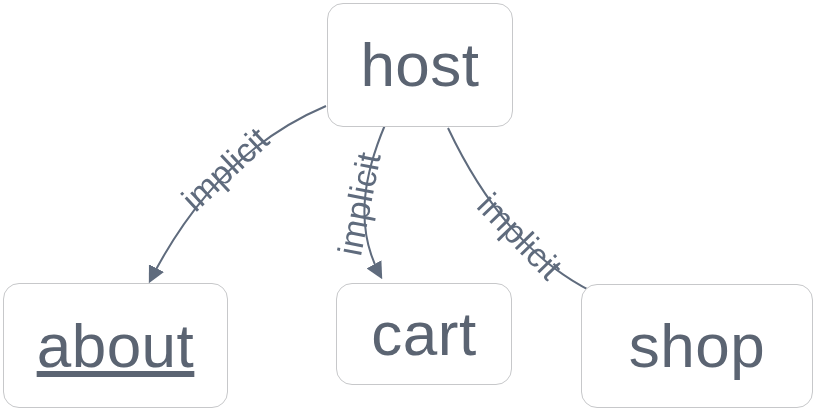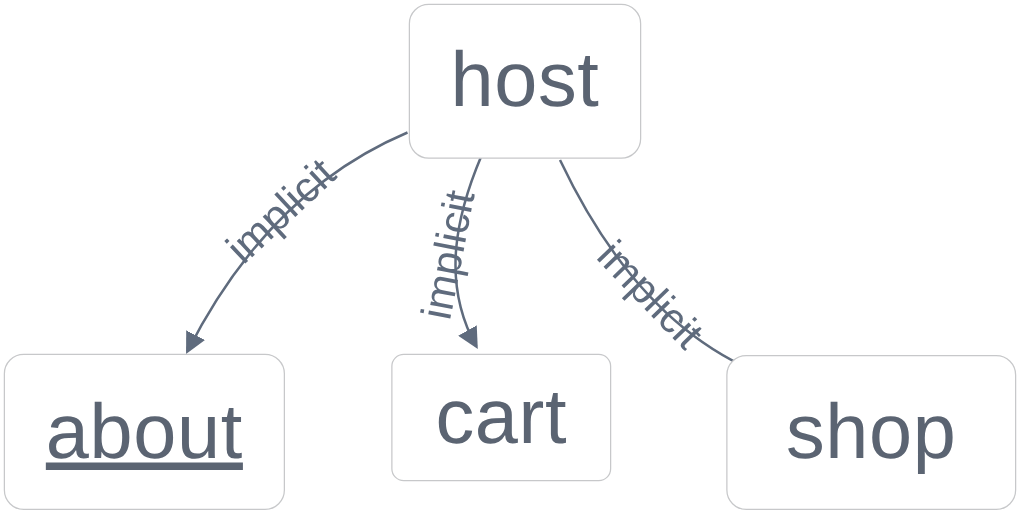--- a/index.html
+++ b/index.html
@@ -34,21 +34,21 @@
     display: flex;
     align-items: center;
     justify-content: center;
     color: var(--node-text);
     font-size: 62px;
     line-height: 1;
     letter-spacing: 0.5px;
   }
   .node-host  { left: 327px; top: 3px;   width: 186px; height: 124px; }
   .node-about { left: 3px;   top: 283px; width: 225px; height: 125px; text-decoration: underline; }
-  .node-cart  { left: 313px; top: 283px; width: 176px; height: 102px; border-radius: 10px; }
+  .node-cart  { left: 336px; top: 283px; width: 176px; height: 102px; }
   .node-shop  { left: 581px; top: 284px; width: 232px; height: 124px; }
   .edge-label {
     position: absolute;
     color: var(--edge-color);
     font-size: 34px;
     line-height: 1;
     white-space: nowrap;
     transform: translate(-50%, -50%) rotate(var(--r));
   }
   .edge-label-1 { left: 225px; top: 169px; --r: -43deg; }

